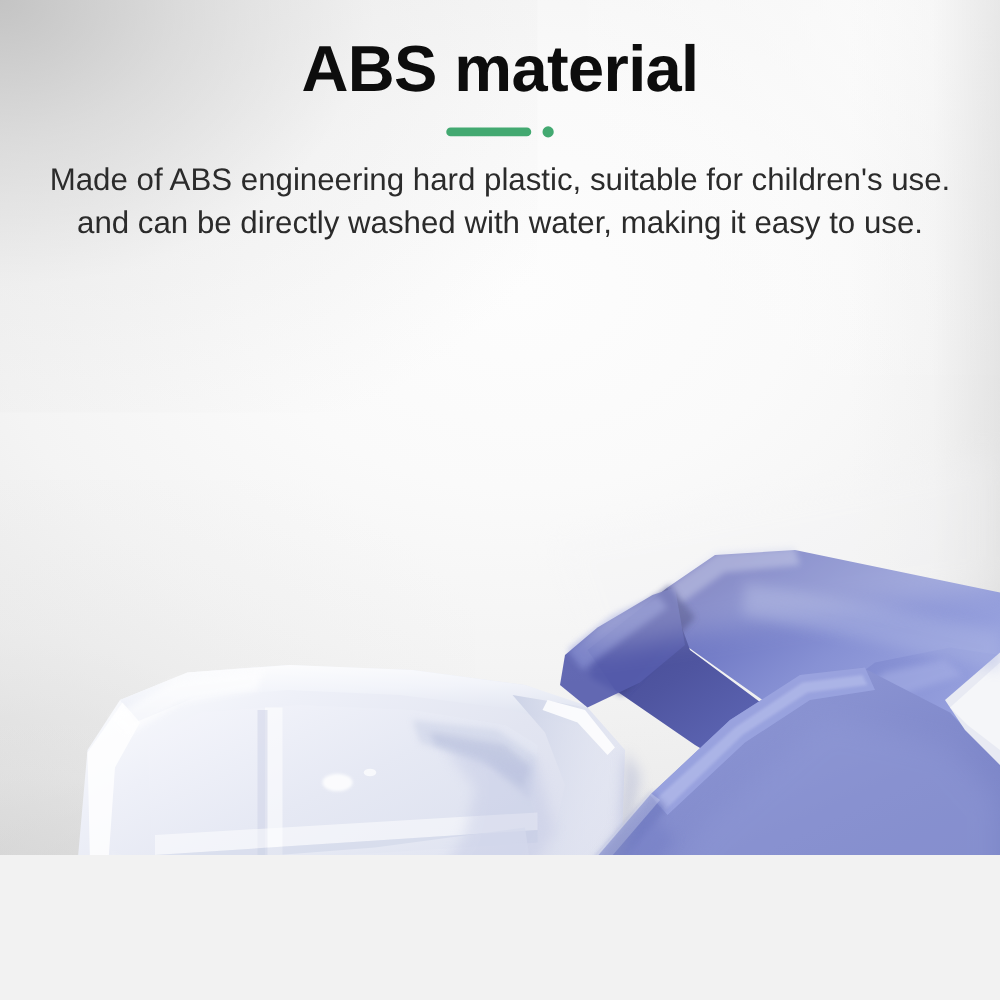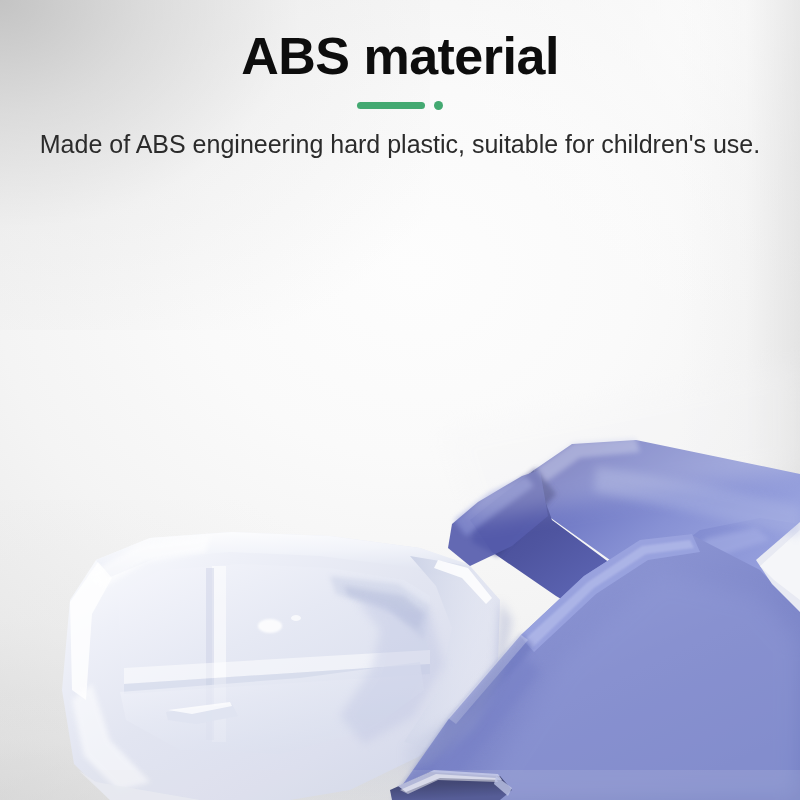--- a/index.html
+++ b/index.html
@@ -11,21 +11,21 @@
     width: 800px;
     height: 800px;
     overflow: hidden;
     font-family: "Liberation Sans", "DejaVu Sans", sans-serif;
     background: #f2f2f2;
   }
 
   #banner {
     position: relative;
     width: 800px;
-    height: 800px;
+    height: 684px;
     overflow: hidden;
     background: #f97316;
   }
 
   
   .bg-base {
     position: absolute;
     inset: 0;
     background:
       radial-gradient(125% 105% at 52% 34%,
@@ -387,16 +387,17 @@
   <div class="header">
     <h1 class="page-title">ABS material</h1>
 
     <div class="divider">
       <span class="divider-bar"></span>
       <span class="divider-dot"></span>
     </div>
 
     <div class="description">
       <span class="desc-line">Made of ABS engineering hard plastic, suitable for children's use.</span>
+      <span class="desc-line">and can be directly washed with water, making it easy to use.</span>
     </div>
   </div>
 
 </div>
 
 </body></html>

